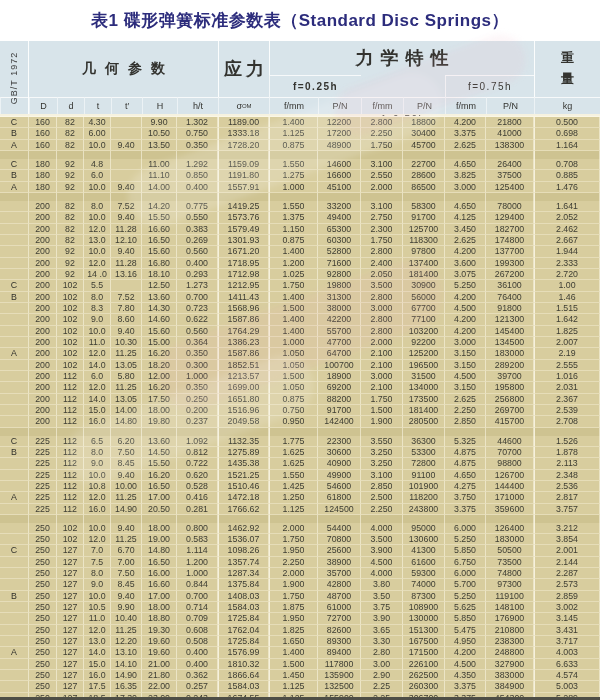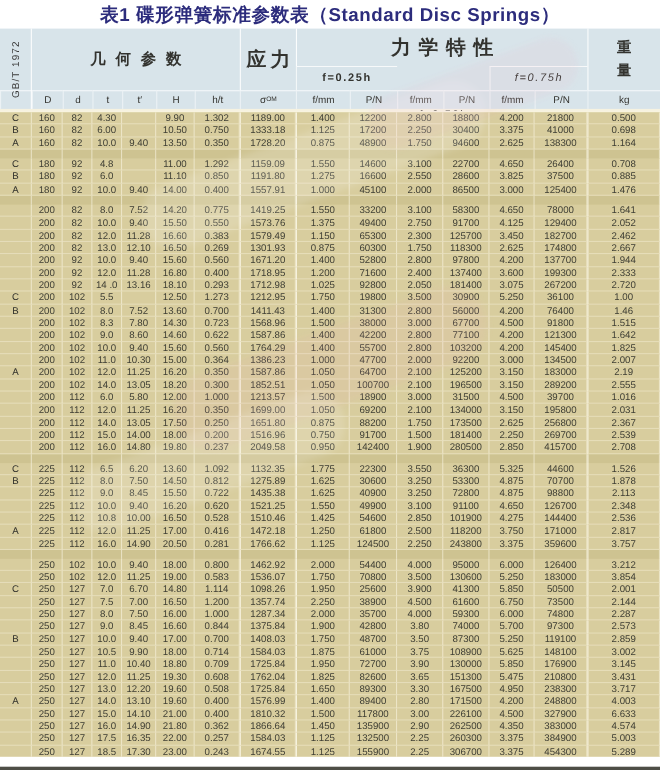--- a/index.html
+++ b/index.html
@@ -2,40 +2,40 @@
 <html><head>
 <meta charset="utf-8">
 <style>
   html,body { margin:0; padding:0; }
   .page {
     position:relative; width:600px; height:700px; background:#ffffff;
     font-family:"Liberation Sans", sans-serif; overflow:hidden;
     --cols: 29px 28px 27px 27px 31px 35px 41px 51px 49px 43px 42px 42px 41px 48px 1fr;
   }
   .title-bar {
-    height:26px; display:flex; align-items:center; justify-content:center;
+    height:41px; display:flex; align-items:center; justify-content:center;
     background:#ffffff;
   }
   .title-bar .title {
     font-size:17px; font-weight:bold; color:#2c2c7c; letter-spacing:0.5px; white-space:nowrap;
   }
   
   .header {
     display:grid; grid-template-columns:var(--cols); grid-template-rows:34px 22px 17px;
     background:#d8e4ea; border-bottom:2px solid #f6f2e0;
   }
   .hcell { display:flex; align-items:center; justify-content:center; color:#33332f; }
   .h-gb { grid-column:1; grid-row:1/4; border-right:1px solid rgba(255,255,255,.9); }
   .h-gb span { transform:rotate(-90deg); font-size:9px; letter-spacing:1px; white-space:nowrap; color:#3a3a3a; }
   .h-geo { grid-column:2/8; grid-row:1/3; font-size:14px; font-weight:bold; letter-spacing:9px; text-indent:9px; }
   .h-stress { grid-column:8; grid-row:1/3; font-size:18px; font-weight:bold; letter-spacing:4px; text-indent:4px; border-left:1px solid rgba(255,255,255,.9); }
   .h-mech { grid-column:9/15; grid-row:1; font-size:18px; font-weight:bold; letter-spacing:7px; text-indent:7px; border-left:1px solid rgba(255,255,255,.9); }
   .h-weight { grid-column:15; grid-row:1/3; flex-direction:column; font-size:13px; font-weight:bold; line-height:1.6; border-left:1px solid rgba(255,255,255,.9); }
   .h-f { grid-row:2; font-size:10px; letter-spacing:1.5px; border-top:1px solid rgba(255,255,255,.8); border-left:1px solid rgba(255,255,255,.7); }
-  .h-f25 { grid-column:9/11;font-weight:bold; } .h-f50 { grid-column:11/13;margin-top:43px; } .h-f75 { grid-column:13/15;font-style:italic; }
+  .h-f25 { grid-column:9/11;font-weight:bold; } .h-f50 { grid-column:11/13;margin-top:43px; } .h-f75 { grid-column:13/15; }
   .h-sub { grid-row:3; font-size:9px; border-top:1px solid rgba(255,255,255,.8); border-left:1px solid rgba(255,255,255,.5); }
   .h-sub sub { font-size:6px; }
   
   .tbody {
     height:586px; background:#d8cd9e; border-top:1px solid #fbf7e6; overflow:hidden; position:relative;
   }
   .row { display:grid; grid-template-columns:var(--cols); height:11.33px; }
   .row.gap { height:8px; background:#cec391; }
   .cell {
     font-size:8.8px; line-height:11.4px; text-align:center; color:#3d3d33;
@@ -137,21 +137,21 @@
         <span class="cell c1">160</span>
         <span class="cell c2">82</span>
         <span class="cell c3">10.0</span>
         <span class="cell c4">9.40</span>
         <span class="cell c5">13.50</span>
         <span class="cell c6">0.350</span>
         <span class="cell c7">1728.20</span>
         <span class="cell c8">0.875</span>
         <span class="cell c9">48900</span>
         <span class="cell c10">1.750</span>
-        <span class="cell c11">94600</span>
+        <span class="cell c11">45700</span>
         <span class="cell c12">2.625</span>
         <span class="cell c13">138300</span>
         <span class="cell c14">1.164</span>
       </div>
       <div class="row gap">
         <span class="cell c0"></span>
         <span class="cell c1"></span>
         <span class="cell c2"></span>
         <span class="cell c3"></span>
         <span class="cell c4"></span>

